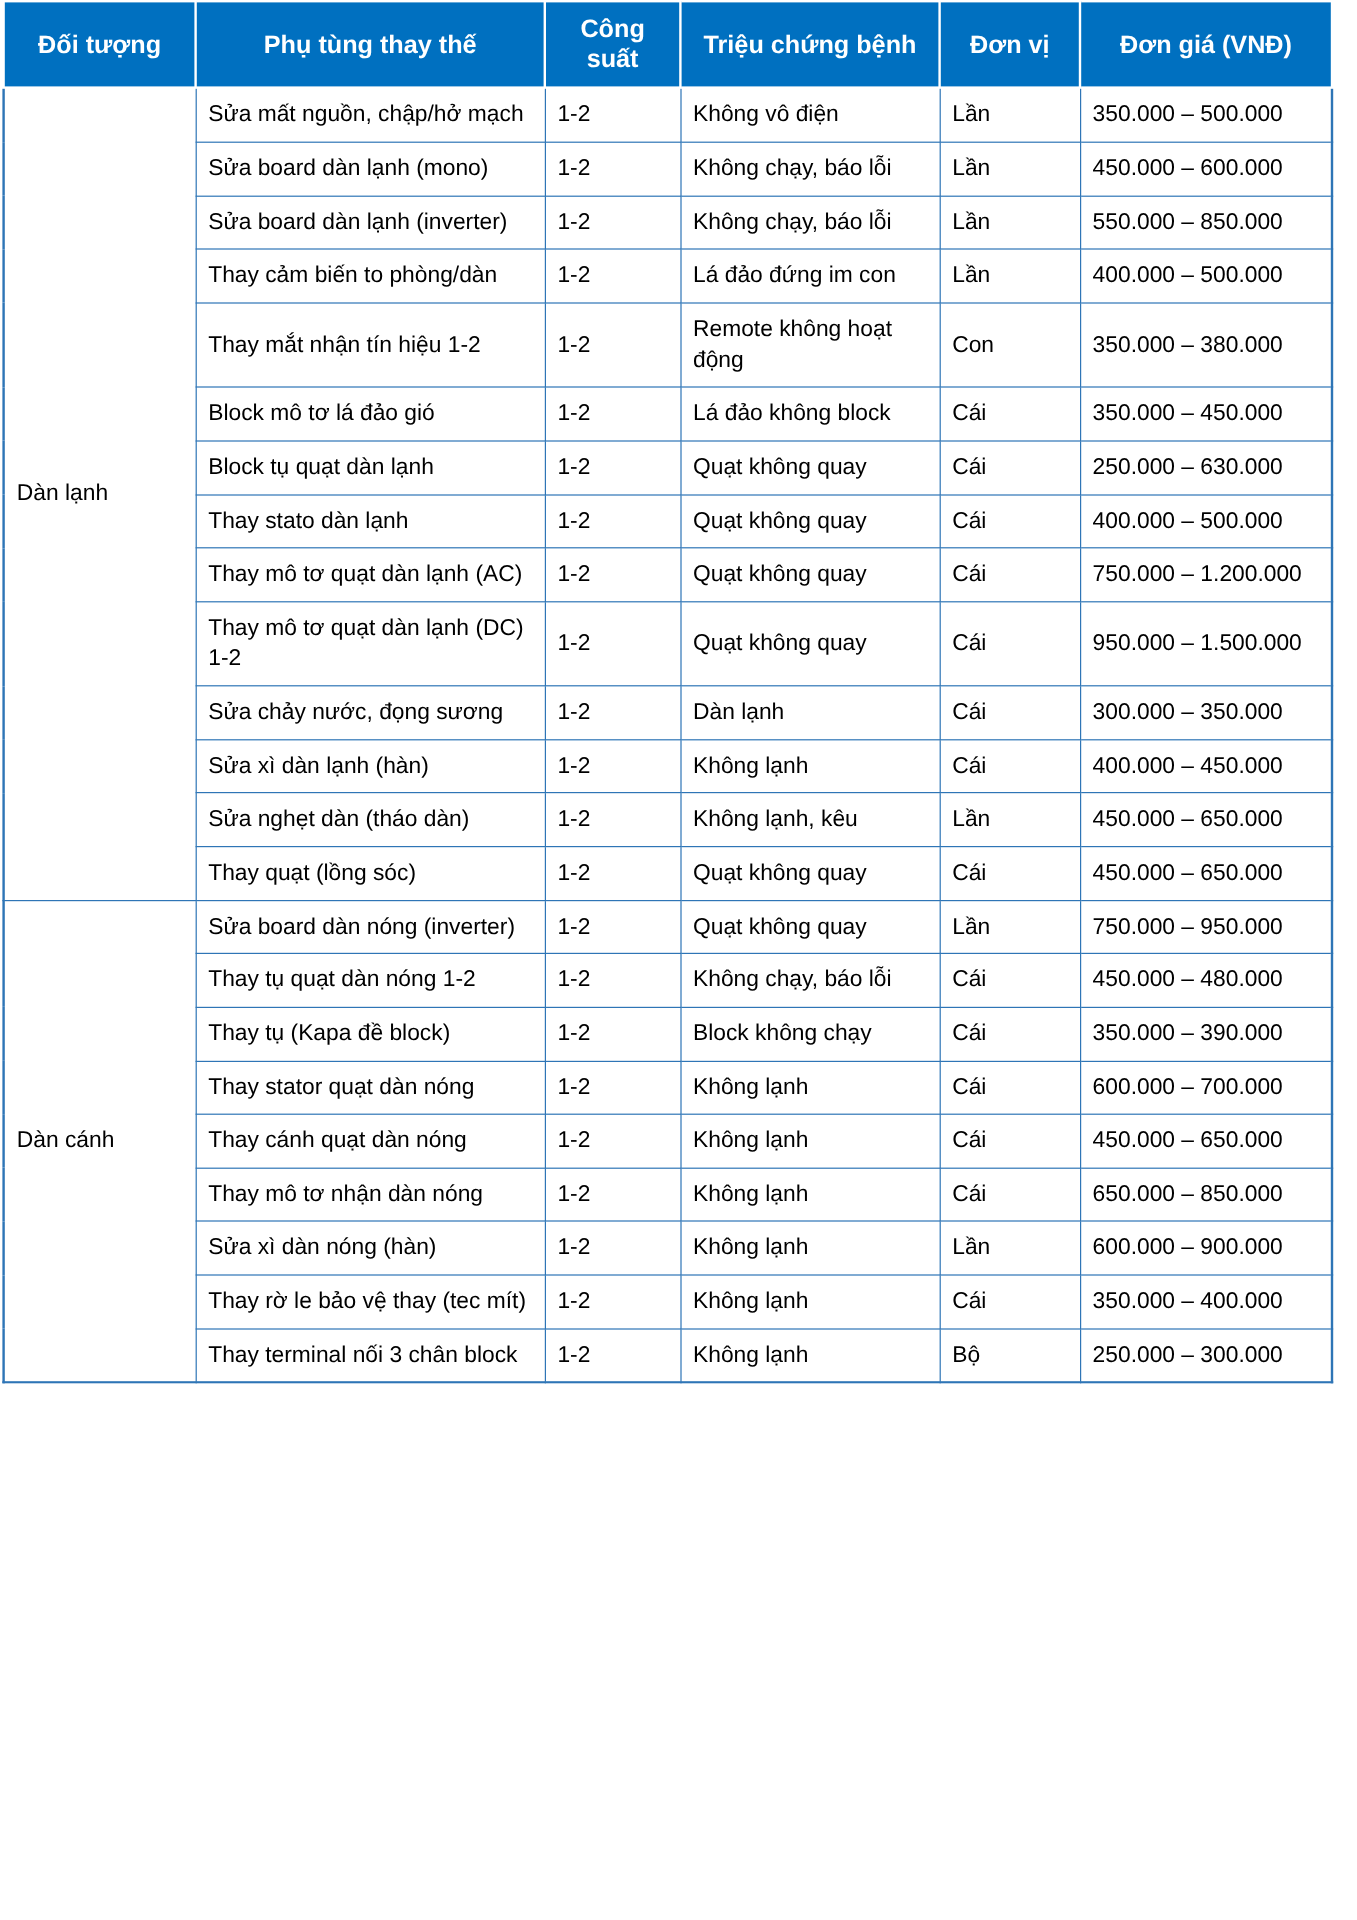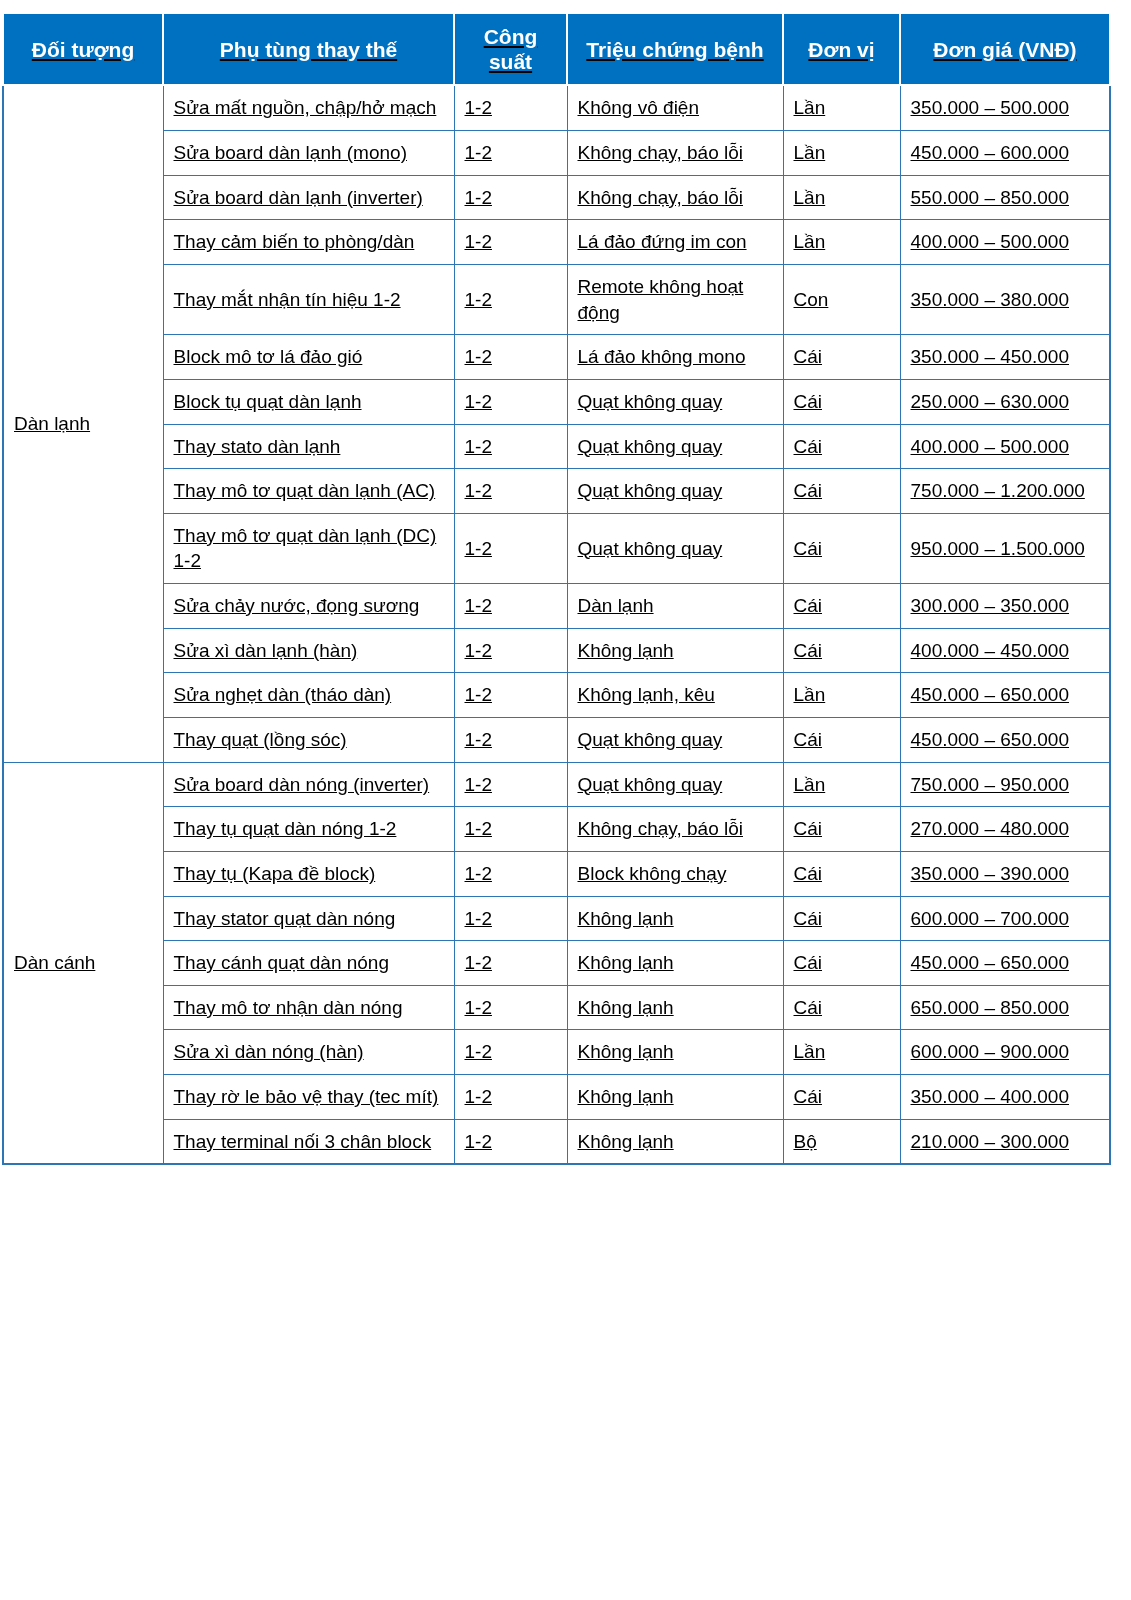--- a/index.html
+++ b/index.html
@@ -7,23 +7,22 @@
     padding: 0;
     background: #ffffff;
   }
   body {
     font-family: "Liberation Sans", sans-serif;
     width: 1131px;
   }
   #price-table {
     border-collapse: collapse;
     width: 1107px;
-    margin: 12px 0 0 2px;
+    margin: 0 0 0 2px;
     table-layout: fixed;
-    text-decoration: underline;
   }
   #price-table th {
     background: #0070C0;
     color: #ffffff;
     font-weight: bold;
     font-size: 21px;
     text-align: center;
     border: 2px solid #ffffff;
     padding: 10px 6px;
     line-height: 1.2;
@@ -109,21 +108,21 @@
       <tr>
         <td>Thay mắt nhận tín hiệu 1-2</td>
         <td>1-2</td>
         <td>Remote không hoạt động</td>
         <td>Con</td>
         <td>350.000 – 380.000</td>
       </tr>
       <tr>
         <td>Block mô tơ lá đảo gió</td>
         <td>1-2</td>
-        <td>Lá đảo không mono</td>
+        <td>Lá đảo không block</td>
         <td>Cái</td>
         <td>350.000 – 450.000</td>
       </tr>
       <tr>
         <td>Block tụ quạt dàn lạnh</td>
         <td>1-2</td>
         <td>Quạt không quay</td>
         <td>Cái</td>
         <td>250.000 – 630.000</td>
       </tr>
@@ -182,21 +181,21 @@
         <td>1-2</td>
         <td>Quạt không quay</td>
         <td>Lần</td>
         <td>750.000 – 950.000</td>
       </tr>
       <tr>
         <td>Thay tụ quạt dàn nóng  1-2</td>
         <td>1-2</td>
         <td>Không chạy, báo lỗi</td>
         <td>Cái</td>
-        <td>270.000 – 480.000</td>
+        <td>450.000 – 480.000</td>
       </tr>
       <tr>
         <td>Thay tụ (Kapa đề block)</td>
         <td>1-2</td>
         <td>Block không chạy</td>
         <td>Cái</td>
         <td>350.000 – 390.000</td>
       </tr>
       <tr>
         <td>Thay stator quạt dàn nóng</td>
@@ -231,16 +230,16 @@
         <td>1-2</td>
         <td>Không lạnh</td>
         <td>Cái</td>
         <td>350.000 – 400.000</td>
       </tr>
       <tr>
         <td>Thay terminal nối 3 chân block</td>
         <td>1-2</td>
         <td>Không lạnh</td>
         <td>Bộ</td>
-        <td>210.000 – 300.000</td>
+        <td>250.000 – 300.000</td>
       </tr>
     </tbody>
 </table>
 
 </body></html>

